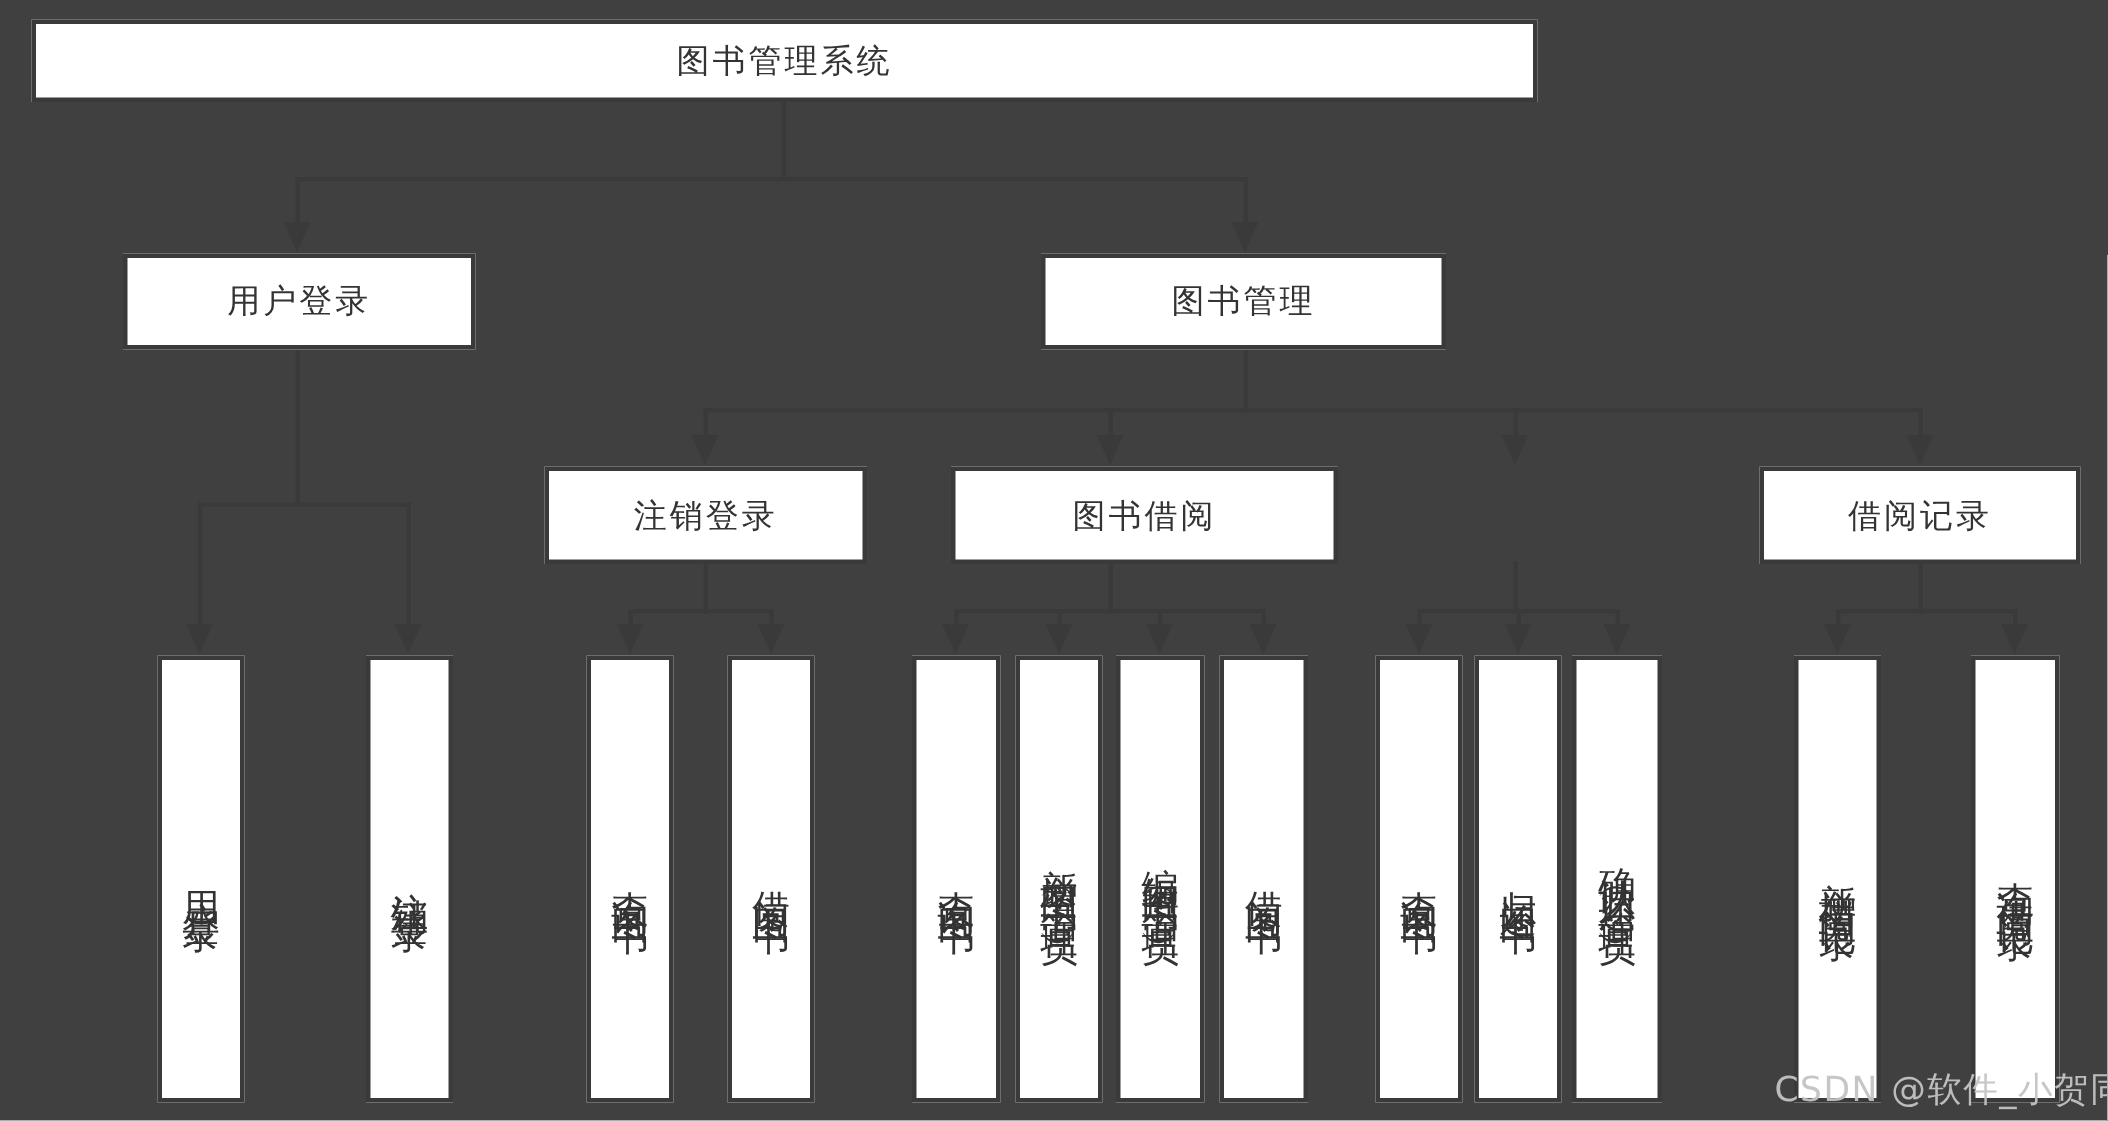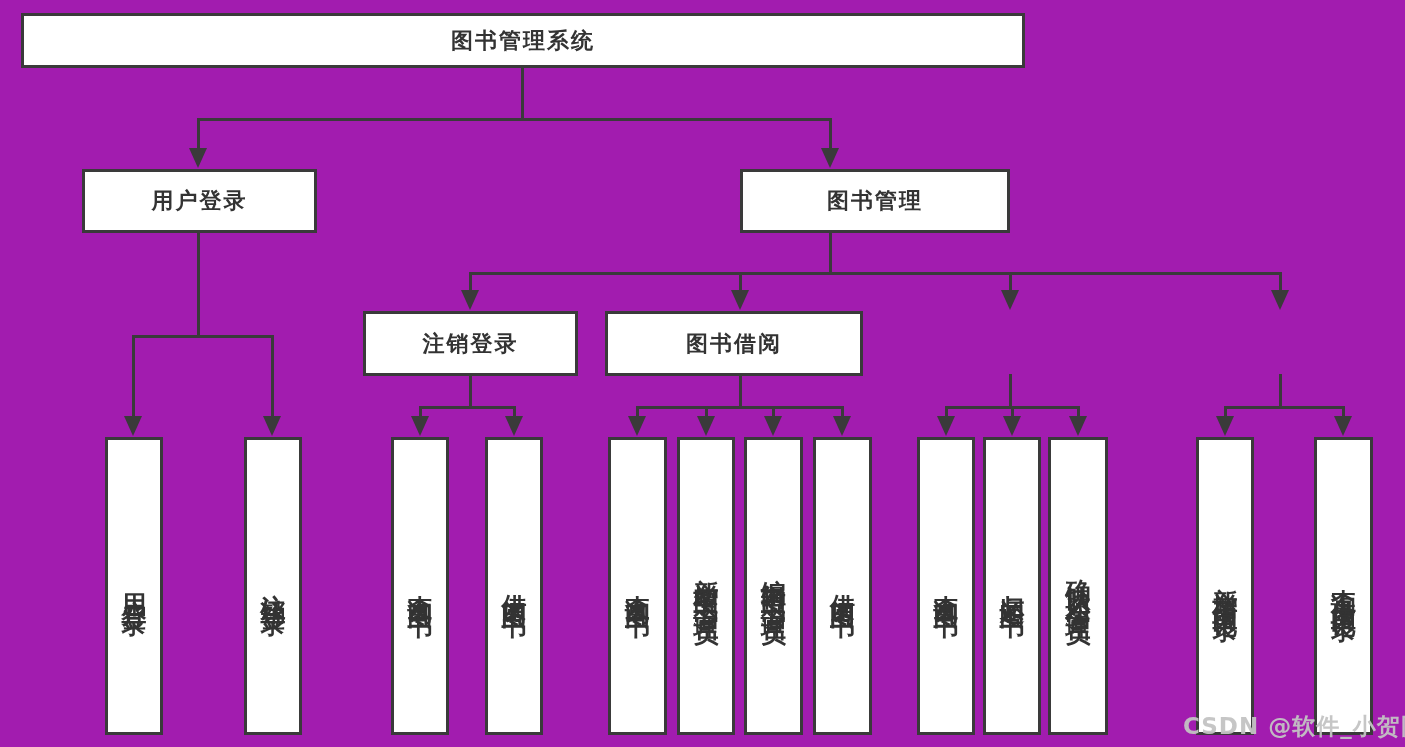--- a/index.html
+++ b/index.html
@@ -1,24 +1,23 @@
 <!DOCTYPE html>
 <html><head>
 <meta charset="utf-8">
 <style>
   html, body { margin: 0; padding: 0; background: #ffffff; }
   #stage {
     position: relative;
     width: 1405px;
     height: 747px;
-    background: #a21caf;
+    background: #404040;
     font-family: "DejaVu Sans", "Liberation Sans", sans-serif;
     color: #333333;
     overflow: hidden;
-    font-weight: bold;
   }
   .box {
     position: absolute;
     box-sizing: border-box;
     border: 3px solid #3a3a3a;
     background: #ffffff;
     display: flex;
     align-items: center;
     justify-content: center;
     z-index: 2;
@@ -120,29 +119,32 @@
   <div class="ar" style="left:1216px;top:416px"></div>
   <div class="ar" style="left:1334px;top:416px"></div>
 
   <div class="box hbox" style="left:21px;top:13px;width:1004px;height:55px">
     <span>图书管理系统</span>
   </div>
 
   <div class="box hbox" style="left:82px;top:169px;width:235px;height:64px">
     <span>用户登录</span>
   </div>
-  <div class="box hbox" style="left:740px;top:169px;width:270px;height:64px">
+  <div class="box hbox" style="left:694px;top:169px;width:270px;height:64px">
     <span>图书管理</span>
   </div>
 
   <div class="box hbox" style="left:363px;top:311px;width:215px;height:65px">
     <span>注销登录</span>
   </div>
-  <div class="box hbox" style="left:605px;top:311px;width:258px;height:65px">
+  <div class="box hbox" style="left:634px;top:311px;width:258px;height:65px">
     <span>图书借阅</span>
+  </div>
+  <div class="box hbox" style="left:1173px;top:311px;width:214px;height:65px">
+    <span>借阅记录</span>
   </div>
 
   <div class="box vbox" style="left:105px;top:437px;width:58px;height:298px">
     <span class="vtext">用户登录</span>
   </div>
   <div class="box vbox" style="left:244px;top:437px;width:58px;height:298px">
     <span class="vtext">注销登录</span>
   </div>
 
   <div class="box vbox" style="left:391px;top:437px;width:58px;height:298px">

